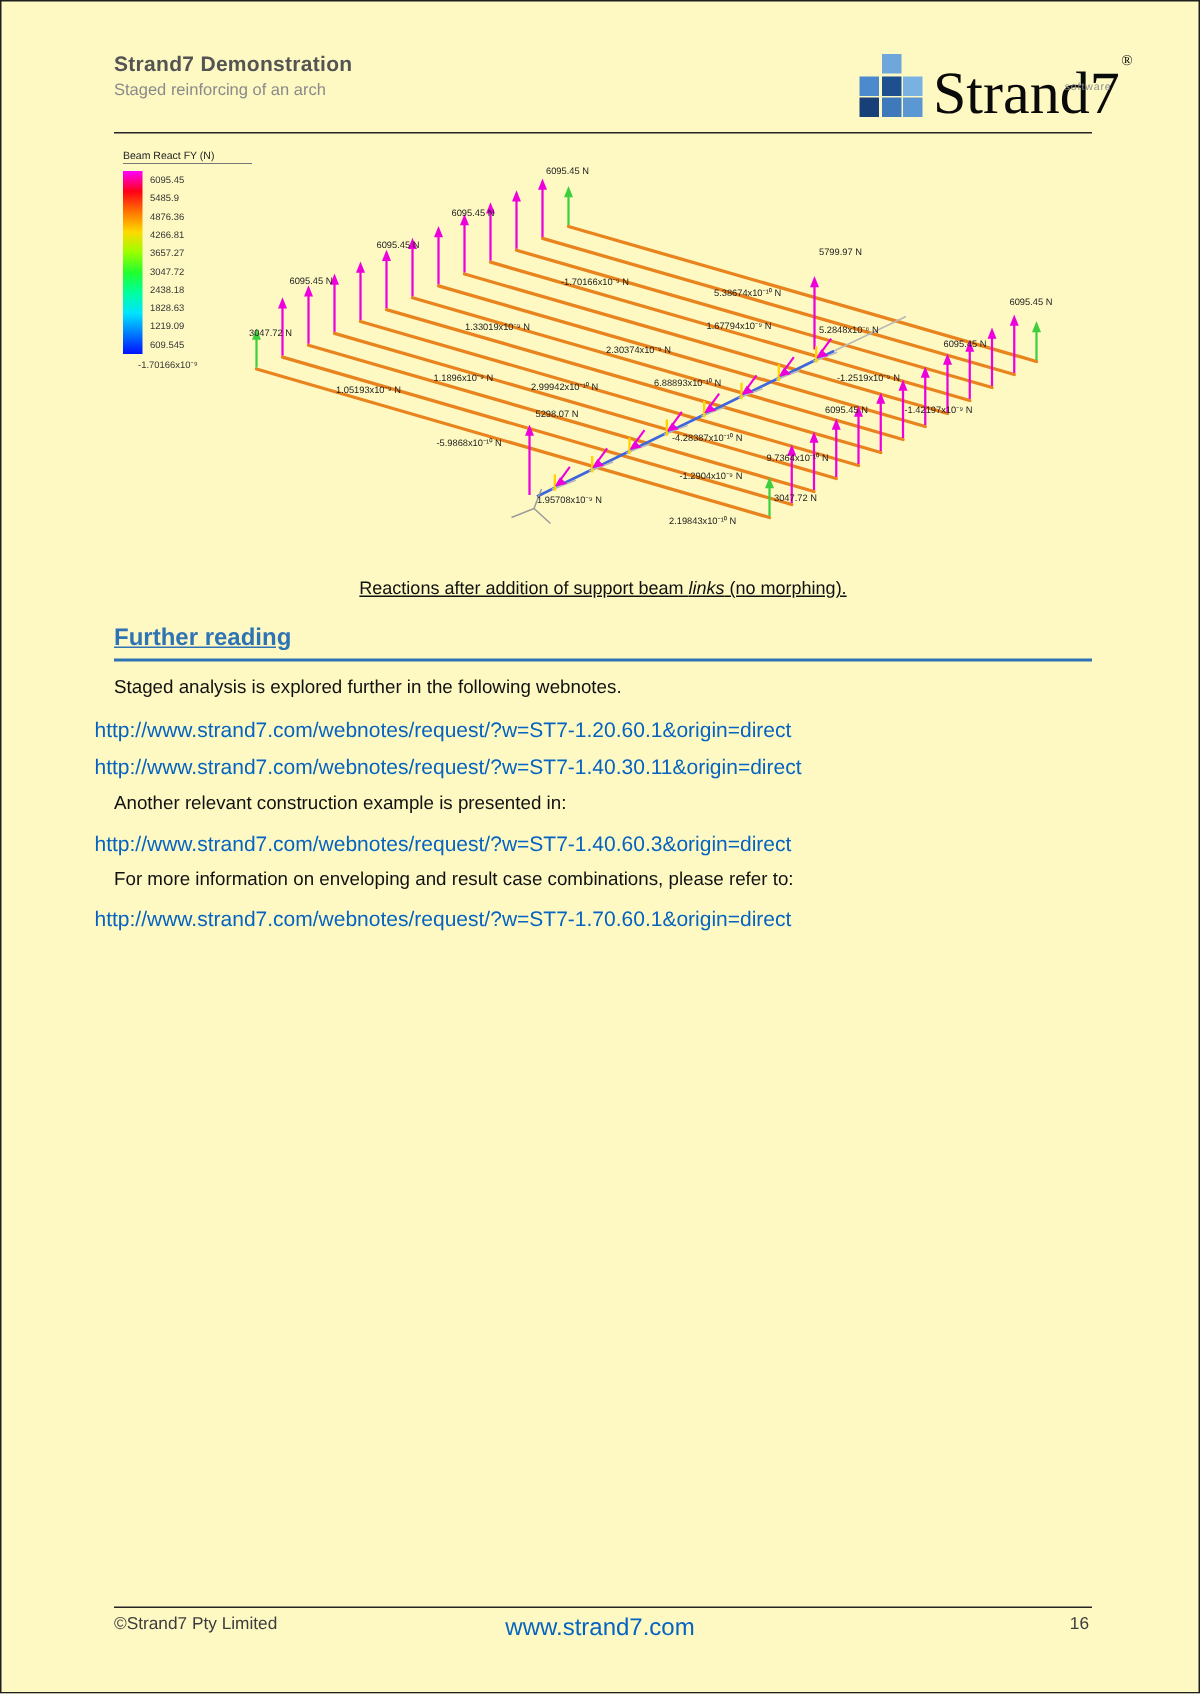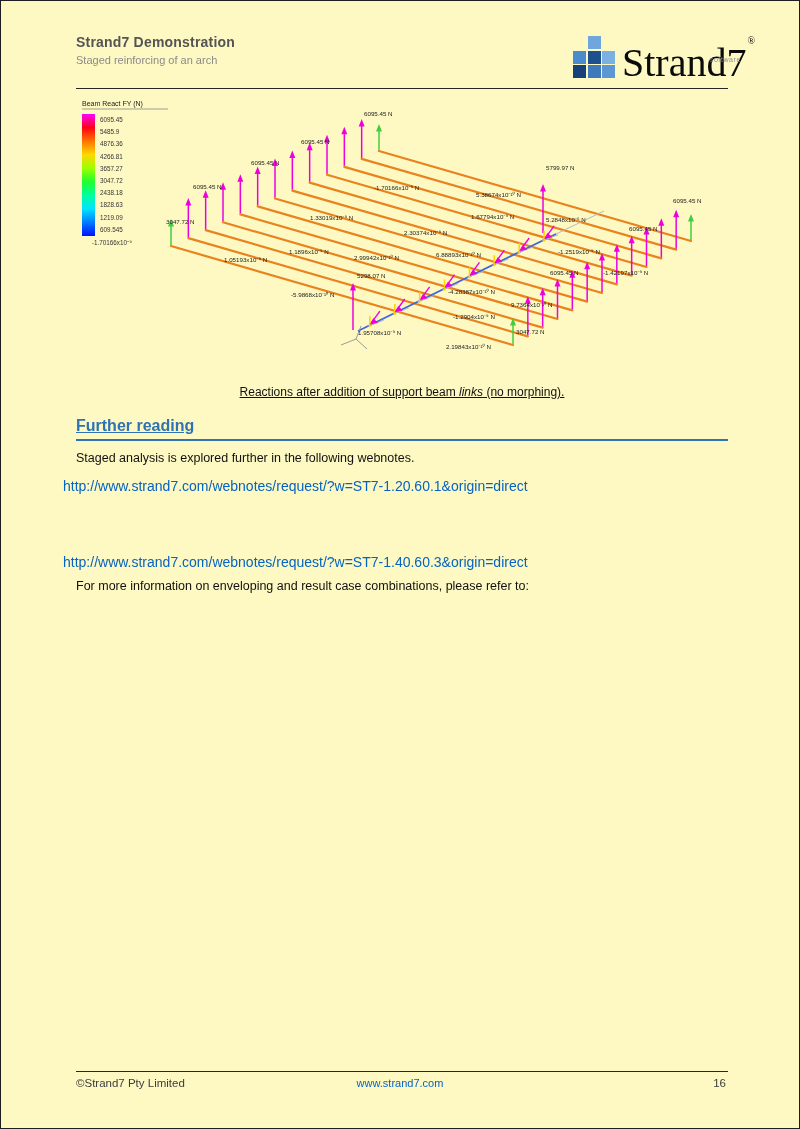--- a/index.html
+++ b/index.html
@@ -25,21 +25,21 @@
            font-size:12px;font-weight:500;color:#111;text-decoration:underline;}
   
   .fr-heading{position:absolute;left:75px;top:416px;font-size:16px;font-weight:bold;color:#2e74b5;text-decoration:underline;}
   .fr-rule{position:absolute;left:75px;top:438px;width:652px;height:2px;background:#2e74b5;}
   .body-line{position:absolute;left:75px;margin:0;font-size:12.5px;font-weight:400;color:#111;white-space:nowrap;}
   .link-line{position:absolute;left:62px;font-size:14px;color:#0563c1;text-decoration:none;white-space:nowrap;}
   
   .footer-rule{position:absolute;left:75px;top:1070px;width:652px;height:1px;background:#262626;}
   .footer-left{position:absolute;left:75px;top:1076px;font-size:11.5px;color:#3c3c3c;}
   .footer-center{position:absolute;left:50%;transform:translateX(-50%);top:1076px;
-                 font-size:11px;color:#0563c1;text-decoration:none;}
+                 font-size:16px;color:#0563c1;text-decoration:none;}
   .footer-right{position:absolute;right:73px;top:1076px;font-size:11.5px;color:#3c3c3c;}
 </style>
 </head>
 <body>
 
 <div class="page">
 
   <div class="header">
     <div class="doc-title">Strand7 Demonstration</div>
     <div class="doc-subtitle">Staged reinforcing of an arch</div>
@@ -238,21 +238,24 @@
       </g>
     </svg>
 
   <div class="caption"><span>Reactions after addition of support beam </span><i>links</i><span> (no morphing).</span></div>
 
   <div class="fr-heading">Further reading</div>
   <div class="fr-rule"></div>
 
   <p class="body-line" style="top:450px">Staged analysis is explored further in the following webnotes.</p>
   <a class="link-line" style="top:477px" href="#">http://www.strand7.com/webnotes/request/?w=ST7-1.20.60.1&amp;origin=direct</a>
+  <a class="link-line" style="top:502px" href="#">http://www.strand7.com/webnotes/request/?w=ST7-1.40.30.11&amp;origin=direct</a>
+  <p class="body-line" style="top:527px">Another relevant construction example is presented in:</p>
   <a class="link-line" style="top:553px" href="#">http://www.strand7.com/webnotes/request/?w=ST7-1.40.60.3&amp;origin=direct</a>
   <p class="body-line" style="top:578px">For more information on enveloping and result case combinations, please refer to:</p>
+  <a class="link-line" style="top:603px" href="#">http://www.strand7.com/webnotes/request/?w=ST7-1.70.60.1&amp;origin=direct</a>
 
   <div class="footer-rule"></div>
   <div class="footer-left">©Strand7 Pty Limited</div>
   <a class="footer-center" href="#">www.strand7.com</a>
   <div class="footer-right">16</div>
 
 </div>
 
 </body></html>

